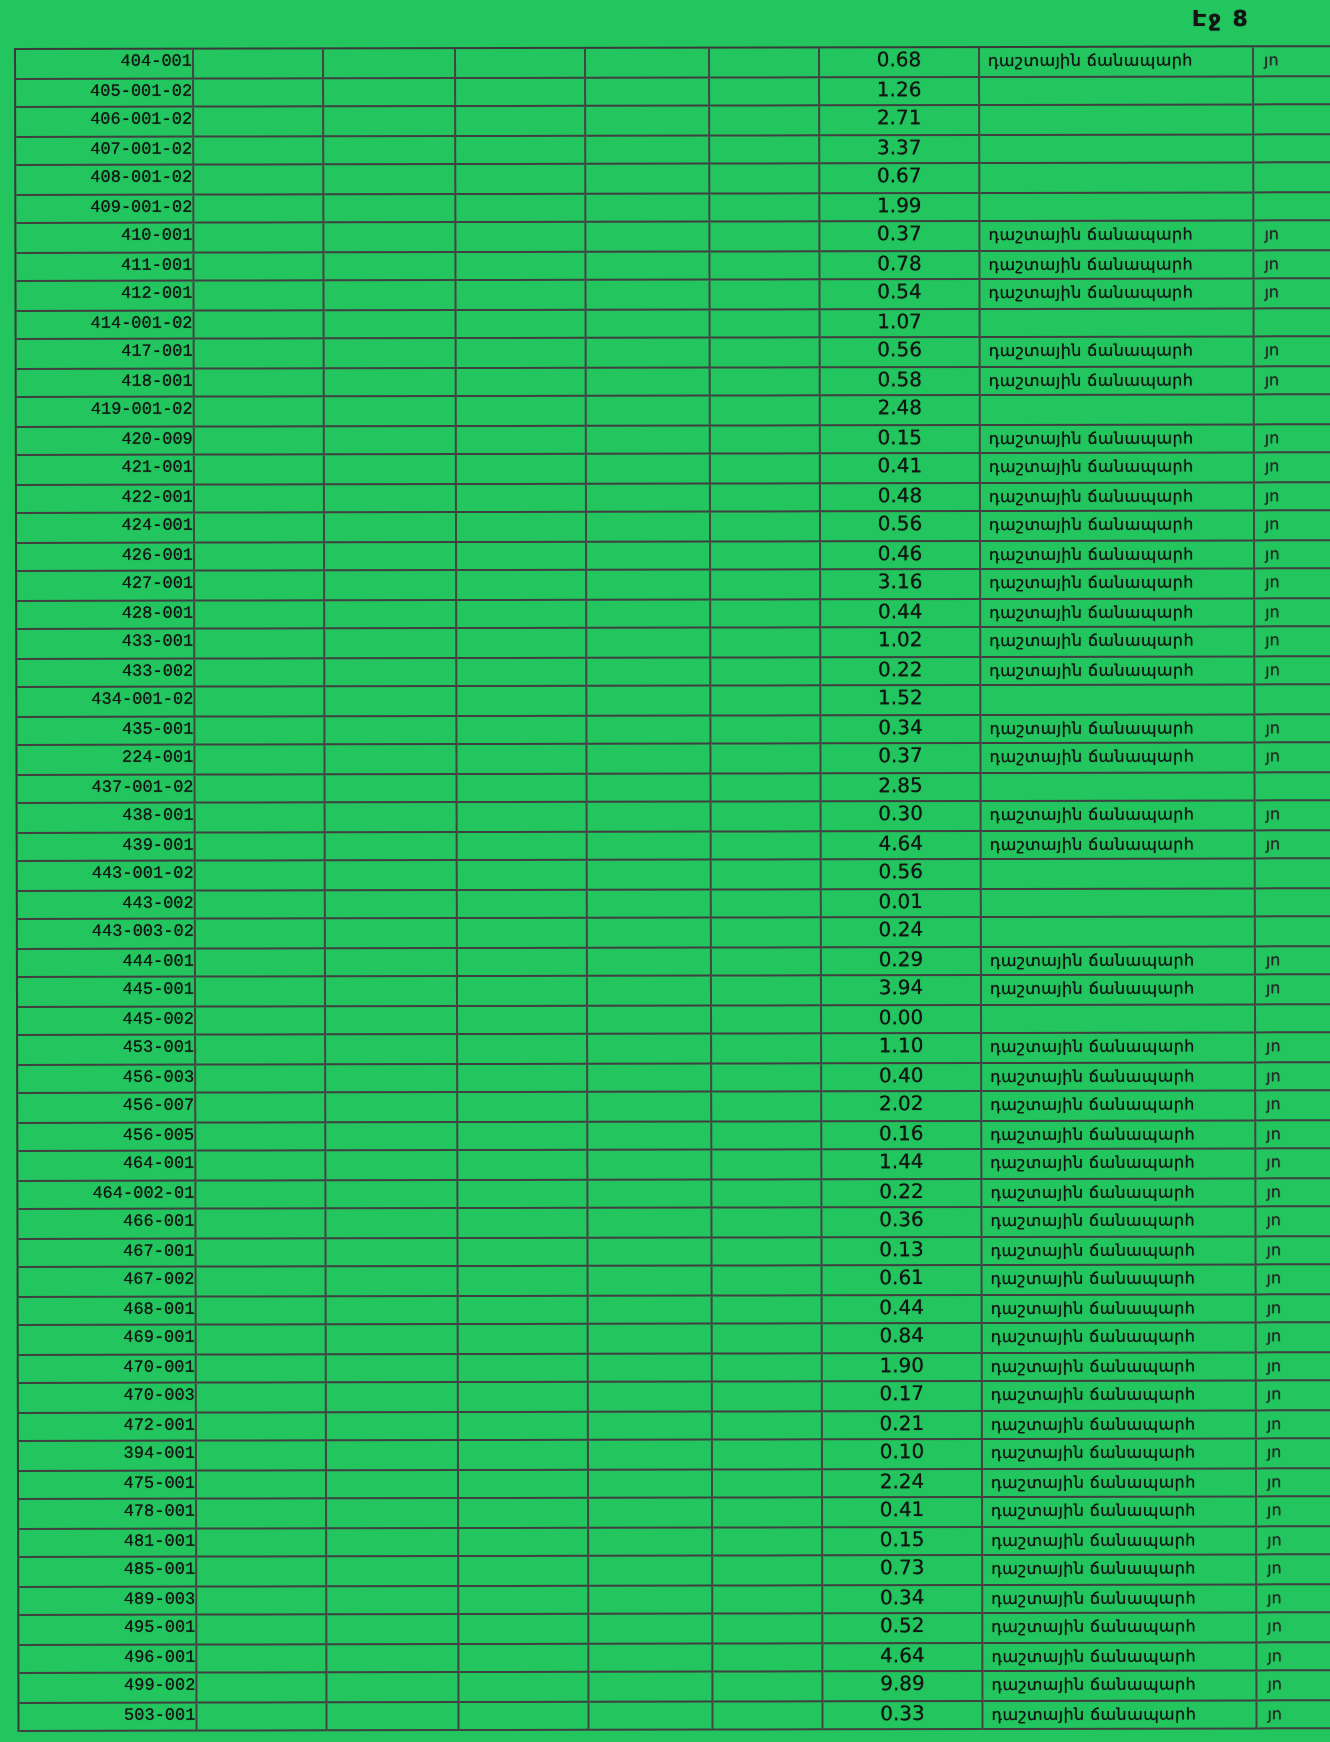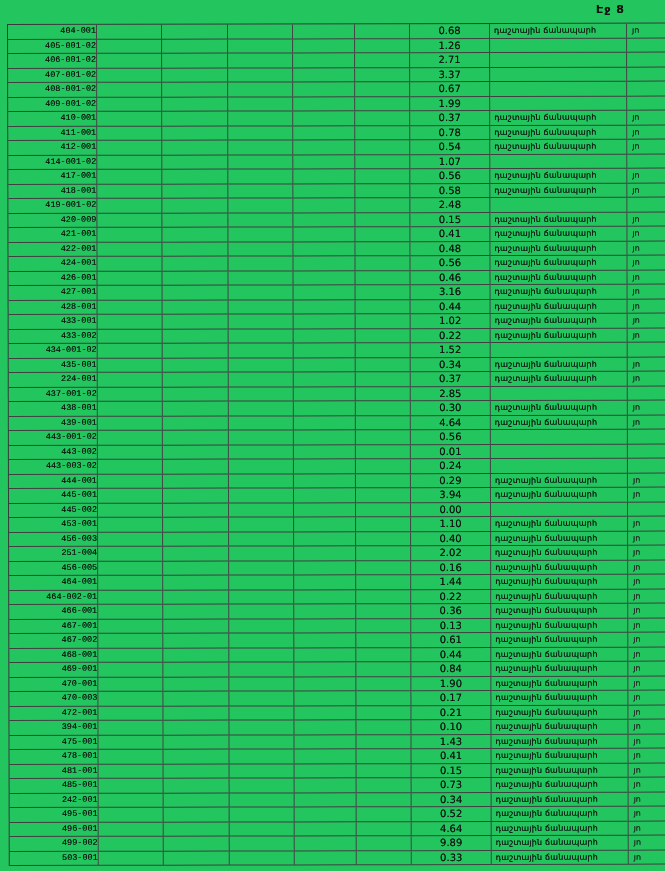--- a/index.html
+++ b/index.html
@@ -434,21 +434,21 @@
           <div class="cell c-e1"></div>
           <div class="cell c-e2"></div>
           <div class="cell c-e3"></div>
           <div class="cell c-e4"></div>
           <div class="cell c-e5"></div>
           <div class="cell c-val">0.40</div>
           <div class="cell c-label">դաշտային ճանապարհ</div>
           <div class="cell c-edge">յո</div>
         </div>
         <div class="t-row">
-          <div class="cell c-id">251-004</div>
+          <div class="cell c-id">456-007</div>
           <div class="cell c-e1"></div>
           <div class="cell c-e2"></div>
           <div class="cell c-e3"></div>
           <div class="cell c-e4"></div>
           <div class="cell c-e5"></div>
           <div class="cell c-val">2.02</div>
           <div class="cell c-label">դաշտային ճանապարհ</div>
           <div class="cell c-edge">յո</div>
         </div>
         <div class="t-row">
@@ -583,21 +583,21 @@
           <div class="cell c-label">դաշտային ճանապարհ</div>
           <div class="cell c-edge">յո</div>
         </div>
         <div class="t-row">
           <div class="cell c-id">475-001</div>
           <div class="cell c-e1"></div>
           <div class="cell c-e2"></div>
           <div class="cell c-e3"></div>
           <div class="cell c-e4"></div>
           <div class="cell c-e5"></div>
-          <div class="cell c-val">1.43</div>
+          <div class="cell c-val">2.24</div>
           <div class="cell c-label">դաշտային ճանապարհ</div>
           <div class="cell c-edge">յո</div>
         </div>
         <div class="t-row">
           <div class="cell c-id">478-001</div>
           <div class="cell c-e1"></div>
           <div class="cell c-e2"></div>
           <div class="cell c-e3"></div>
           <div class="cell c-e4"></div>
           <div class="cell c-e5"></div>
@@ -621,21 +621,21 @@
           <div class="cell c-e1"></div>
           <div class="cell c-e2"></div>
           <div class="cell c-e3"></div>
           <div class="cell c-e4"></div>
           <div class="cell c-e5"></div>
           <div class="cell c-val">0.73</div>
           <div class="cell c-label">դաշտային ճանապարհ</div>
           <div class="cell c-edge">յո</div>
         </div>
         <div class="t-row">
-          <div class="cell c-id">242-001</div>
+          <div class="cell c-id">489-003</div>
           <div class="cell c-e1"></div>
           <div class="cell c-e2"></div>
           <div class="cell c-e3"></div>
           <div class="cell c-e4"></div>
           <div class="cell c-e5"></div>
           <div class="cell c-val">0.34</div>
           <div class="cell c-label">դաշտային ճանապարհ</div>
           <div class="cell c-edge">յո</div>
         </div>
         <div class="t-row">

